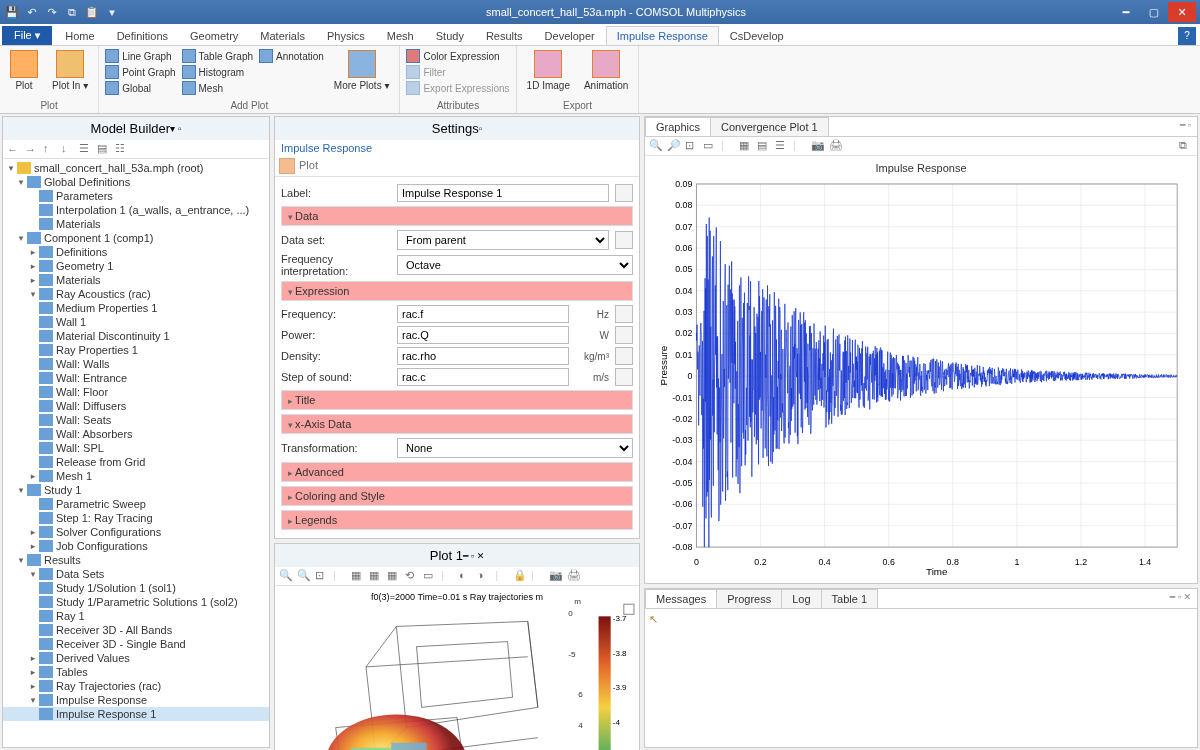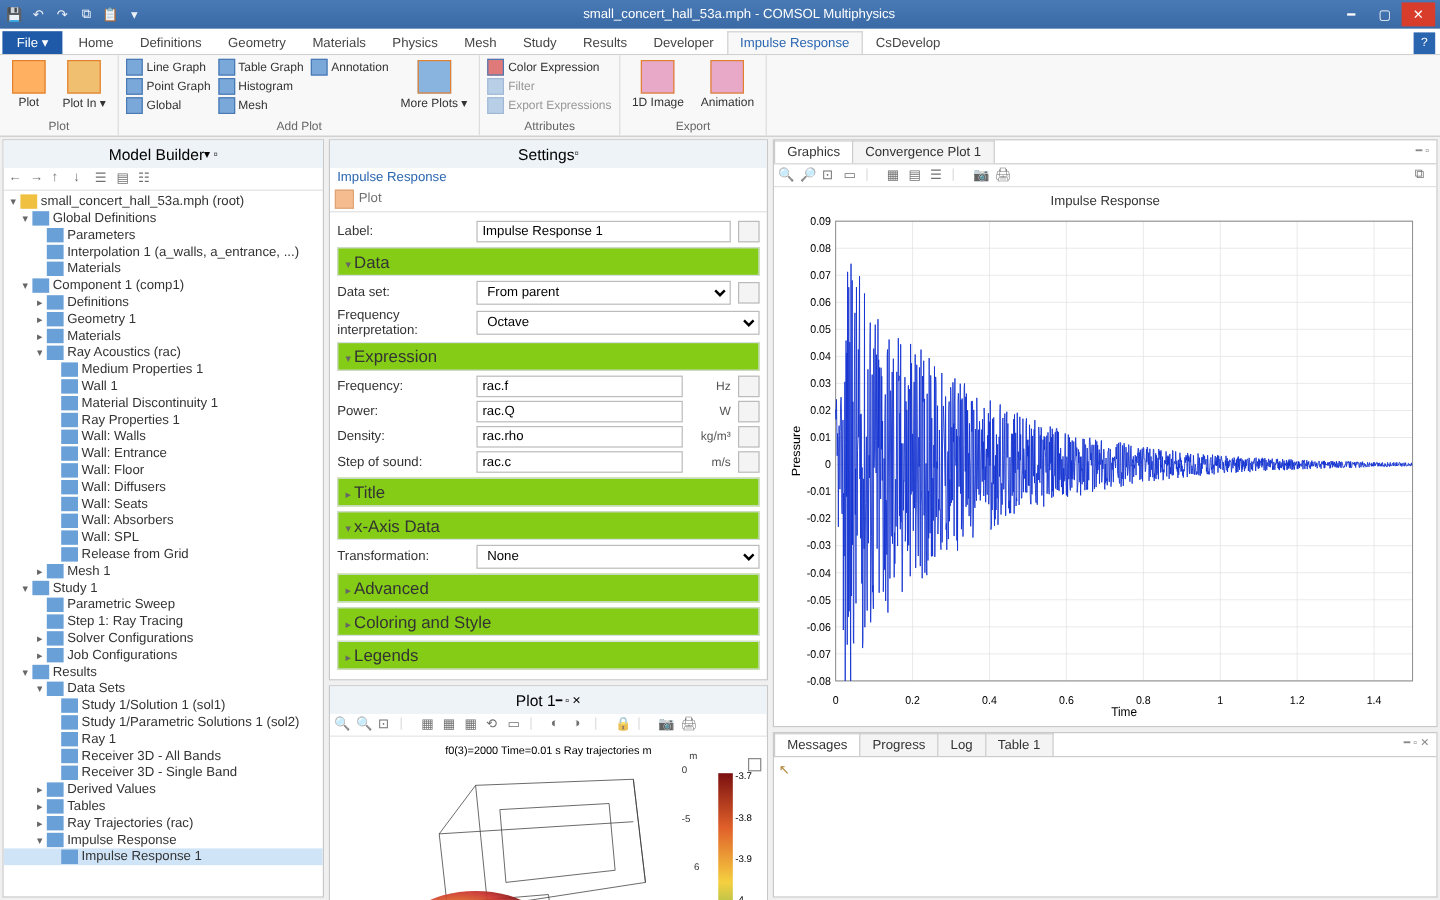--- a/index.html
+++ b/index.html
@@ -38,48 +38,48 @@
 .panelhdr { background: #eef3f8; padding: 4px 6px; font-size: 13px; color: #000000; display: flex; align-items: center; justify-content: center; }
 .paneltb { padding: 2px 4px; border-bottom: 1px solid #e0e0e0; display: flex; gap: 4px; align-items: center; }
 .paneltb span { width: 14px; height: 14px; display: inline-block; opacity: .7; cursor: pointer; }
 
 
 .tree { flex: 1; overflow: auto; padding: 2px 0; font-size: 11px; }
 .tn { display: flex; align-items: center; padding: 1px 2px; white-space: nowrap; cursor: pointer; }
 .tn .tw { width: 12px; text-align: center; color: #666; font-size: 9px; }
 .tn .tico { width: 14px; height: 12px; margin-right: 3px; display: inline-block; background: #6aa0d8; }
 .tn.sel { background: #cfe4f7; }
-.i1{padding-left:12px}.i2{padding-left:24px}.i3{padding-left:36px}
+.i1{padding-left:12px}.i2{padding-left:24px}.i3{padding-left:24px}
 
 
 .settings-sub { color: #2a66b0; padding: 2px 6px; font-size: 11px; }
 .settings-body { flex: 1; overflow: auto; padding: 4px 6px; font-size: 11px; }
 .frow { display: flex; align-items: center; margin: 3px 0; gap: 6px; }
 .frow label { width: 110px; }
 .frow input, .frow select { flex: 1; border: 1px solid #bbb; padding: 2px 4px; font-size: 11px; background: #fff; }
 .unit { width: 34px; text-align: right; color: #555; font-size: 10px; }
 .swbtn { width: 18px; height: 18px; border: 1px solid #bbb; background: #f4f4f4; }
-.sect { background: #84cc16; border: 1px solid #d8dde4; padding: 3px 6px; margin: 4px 0; font-size: 14px; color: #333; cursor: pointer; }
+.sect { background: #fca5a5; border: 1px solid #d8dde4; padding: 3px 6px; margin: 4px 0; font-size: 11px; color: #333; cursor: pointer; }
 .sect::before { content: "▸ "; color: #666; font-size: 9px; }
 .sect.open::before { content: "▾ "; }
 
 
 .plotpanel .plotarea { flex: 1; display: flex; align-items: center; justify-content: center; background: #fff; position: relative; overflow: hidden; }
 .plot1-canvas { width: 100%; height: 100%; }
 
 
 .rightcol { flex: 1; display: flex; flex-direction: column; }
 .graphpanel { flex: 1; }
 .gtabs { display: flex; font-size: 11px; border-bottom: 1px solid #ccc; }
 .gtab { padding: 3px 10px; border: 1px solid #ccc; border-bottom: none; margin-right: -1px; background: #f4f4f4; cursor: pointer; }
 .gtab.active { background: #fff; }
 .chartwrap { flex: 1; padding: 6px 10px 4px 10px; position: relative; }
 .chart-title { text-align: center; font-size: 11px; margin-bottom: 4px; }
 svg.impulse { width: 100%; height: calc(100% - 18px); }
-.msgpanel { height: 138px; }
+.msgpanel { height: 160px; }
 </style>
 </head>
 <body>
 
 <div class="titlebar">
   <div class="qat">
     <span>💾</span>
     <span>↶</span>
     <span>↷</span>
     <span>⧉</span>

